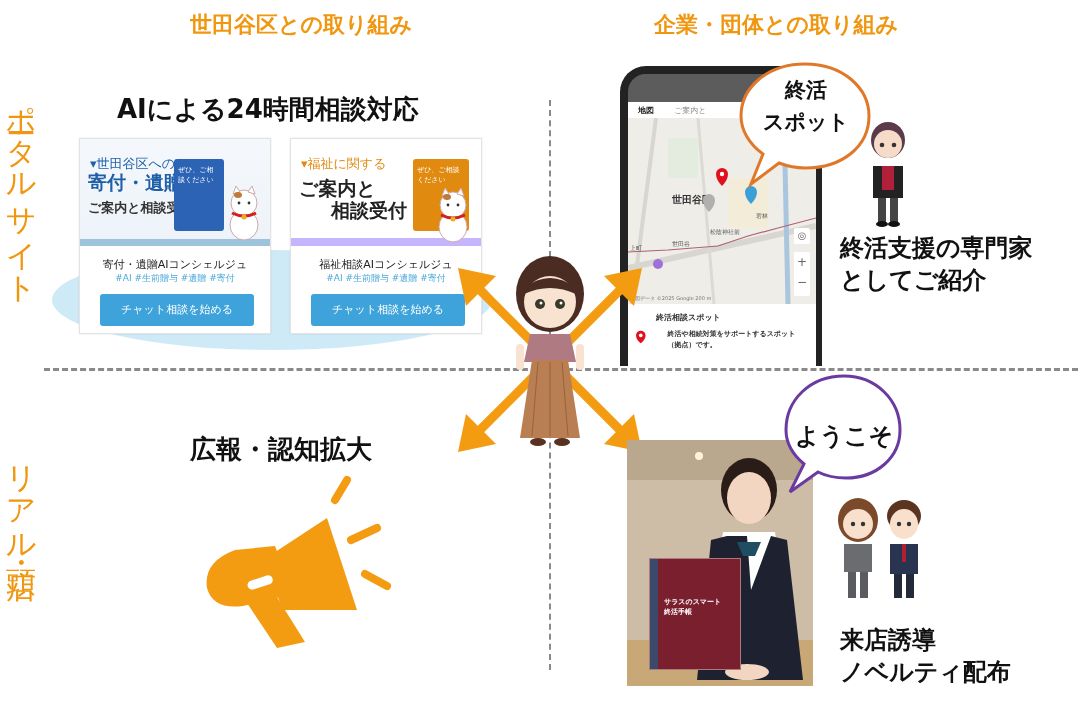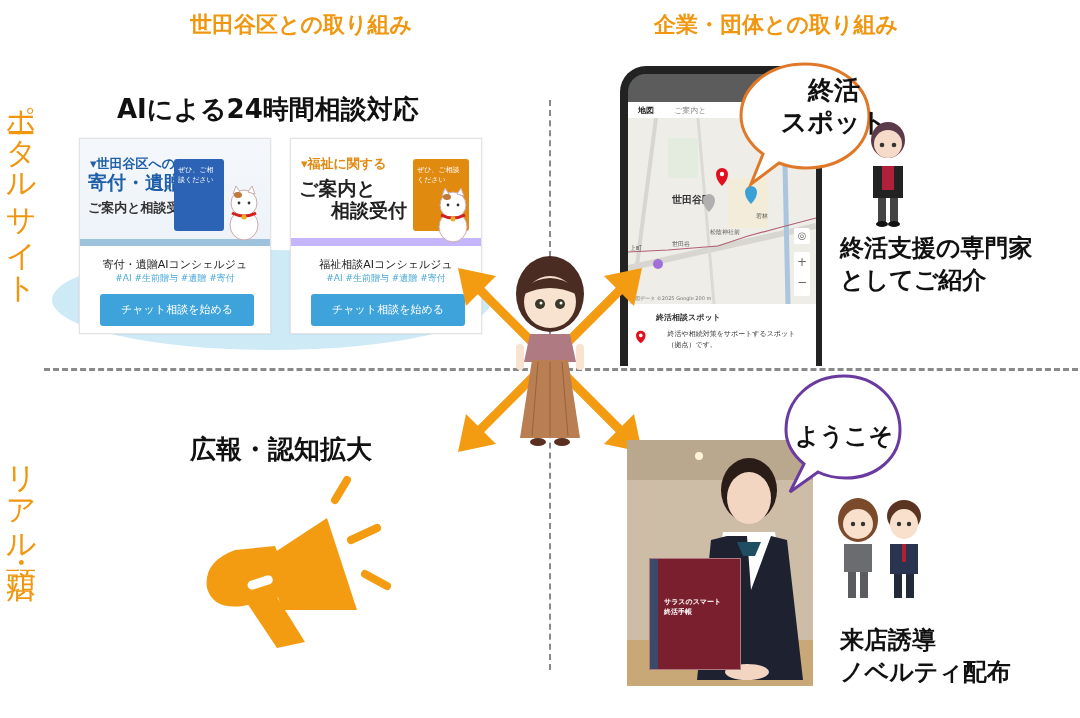--- a/index.html
+++ b/index.html
@@ -14,21 +14,21 @@
 
   .divider-v { left: 549px; top: 100px; width: 0; height: 570px; border-left: 2px dashed #8a8a8a; }
   .divider-h { left: 44px; top: 368px; width: 1034px; height: 0; border-top: 3px dashed #8a8a8a; }
 
   
   .blob { left: 52px; top: 250px; width: 440px; height: 100px; border-radius: 50%; background: #cfeaf7; }
   .card { width: 192px; height: 196px; background: #fff; border: 1px solid #e3e3e3; box-shadow: 0 0 2px rgba(0,0,0,0.1); overflow: hidden; }
   .card-banner { position: absolute; left: 0; top: 0; width: 100%; height: 107px; }
   .card-banner.blue { background: linear-gradient(#f4f8fc, #eef3f9); border-bottom: 7px solid #9ec3dc; }
   .card-banner.gold { background: #fff; border-bottom: 8px solid #c4b5fd; }
-  .banner-tag { position: absolute; left: 10px; top: 16px; font-size: 13px; font-weight: bold; }
+  .banner-tag { position: absolute; left: 10px; top: 16px; font-size: 13px; font-weight: normal; }
   .banner-main { position: absolute; left: 8px; top: 32px; font-size: 19px; font-weight: bold; line-height: 22px; }
   .banner-sub { position: absolute; left: 8px; top: 56px; font-size: 13px; font-weight: bold; color: #333; }
   .bubble-box { position: absolute; right: 46px; top: 20px; width: 50px; height: 72px; border-radius: 3px; color: #fff; font-size: 7px; padding: 6px 4px; line-height: 10px; }
   .cat { position: absolute; right: 6px; top: 46px; width: 40px; height: 56px; }
   .card-title { position: absolute; left: 0; top: 118px; width: 100%; text-align: center; font-size: 11px; color: #222; }
   .card-tags { position: absolute; left: 0; top: 133px; width: 100%; text-align: center; font-size: 9px; color: #4aa8d8; }
   .card-btn { position: absolute; left: 20px; top: 155px; width: 154px; height: 32px; background: #3ea3da; border-radius: 3px; color: #fff; font-size: 11px; text-align: center; line-height: 32px; }
 
   
   .phone { left: 620px; top: 66px; width: 202px; height: 300px; background: #222; border-radius: 26px 26px 0 0; padding: 8px 6px 0 8px; }
@@ -137,35 +137,35 @@
         <text x="2" y="182" font-size="5" fill="#777" font-family="DejaVu Sans, sans-serif">地図データ ©2025 Google  200 m</text>
       </svg>
       <div class="abs" style="right:6px; top:110px; width:16px; height:16px; background:#fff; border-radius:2px; font-size:10px; text-align:center; line-height:16px; color:#666;">◎</div>
       <div class="abs" style="right:6px; top:134px; width:16px; height:44px; background:#fff; border-radius:2px; font-size:12px; text-align:center; color:#666; line-height:20px;">
         <div>+</div>
         <div>−</div>
       </div>
     </div>
     <div class="map-bottom">
       <div class="title" style="padding-left:20px;">終活相談スポット</div>
-      <div style="display:flex; gap:22px; align-items:flex-start;">
+      <div style="display:flex; gap:22px; align-items:flex-start;font-weight:bold;">
         <svg width="12" height="16" viewBox="0 0 12 16">
             <path d="M0 6 a6 6 0 1 1 12 0 q0 5 -6 10 q-6 -5 -6 -10z" fill="#e0101f"></path>
             <circle cx="6" cy="6" r="2.3" fill="#fff"></circle>
           </svg>
         <div style="line-height:11px;">終活や相続対策をサポートするスポット（拠点）です。</div>
       </div>
     </div>
   </div>
 </div>
 
 <svg class="abs" style="left:735px; top:60px;" width="140" height="130" viewBox="0 0 140 130">
   <path d="M70 4 C108 4 134 28 134 56 C134 86 108 108 70 108 C60 108 52 106 44 103 L16 124 L28 94 C14 84 6 70 6 56 C6 28 32 4 70 4 Z" fill="#fff" stroke="#e0782a" stroke-width="3"></path>
 </svg>
-<div class="abs" style="left:752px; top:74px; width:108px; text-align:center; font-size:26px; font-weight:bold; line-height:32px;margin-left:28px;">
+<div class="abs" style="left:752px; top:74px; width:108px; text-align:center; font-size:21px; font-weight:bold; line-height:32px;">
   <div>終活</div>
   <div>スポット</div>
 </div>
 
 <svg class="abs" style="left:864px; top:118px;" width="48" height="110" viewBox="0 0 48 110">
   <ellipse cx="24" cy="22" rx="17" ry="18" fill="#5b3b4a"></ellipse>
   <ellipse cx="24" cy="26" rx="14" ry="14" fill="#f6dcc8"></ellipse>
   <circle cx="18" cy="27" r="2.3" fill="#333"></circle>
     <circle cx="30" cy="27" r="2.3" fill="#333"></circle>
   <path d="M9 48 h30 v32 h-30z" fill="#222"></path>

